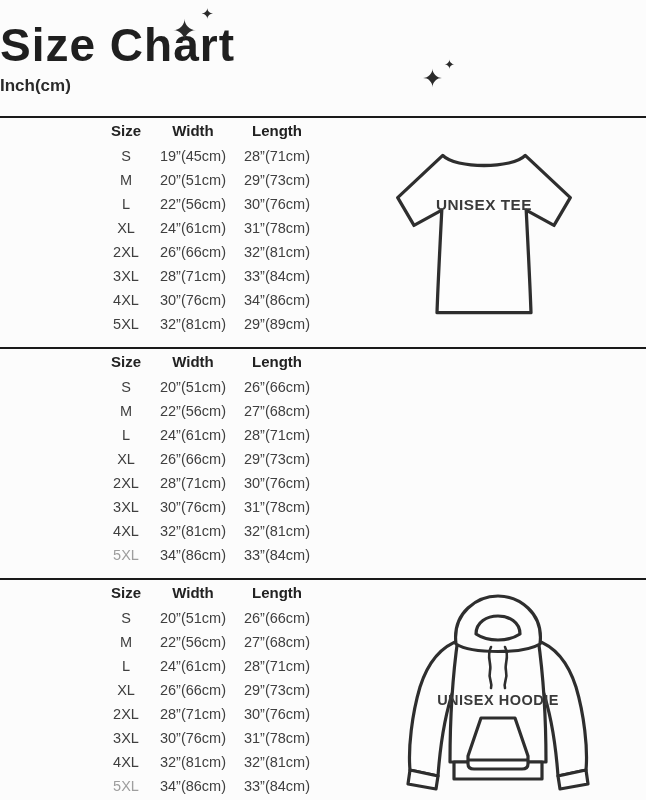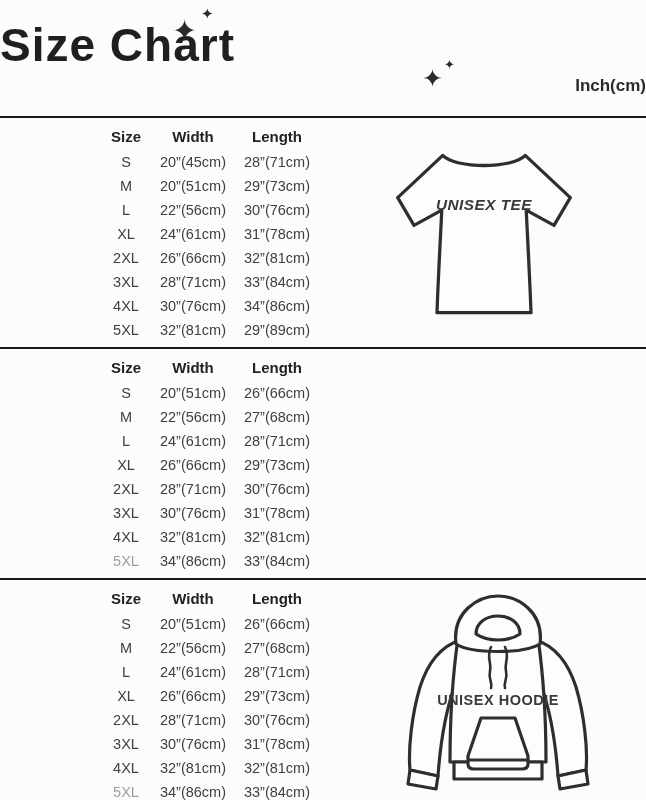--- a/index.html
+++ b/index.html
@@ -10,40 +10,40 @@
   }
 
   
   .header { position:relative; height:116px; border-bottom:2px solid #1a1a1a; }
   .page-title {
     margin:0; padding-top:22px; text-align:left;
     font-size:46px; line-height:1; font-weight:800; letter-spacing:1px;
     color:#1f1f1f; font-family:"Liberation Sans", sans-serif;
   }
   .page-subtitle {
-    margin-top:8px; text-align:right; font-size:17px; font-weight:bold; color:#2a2a2a;
+    margin-top:8px; text-align:left; font-size:17px; font-weight:bold; color:#2a2a2a;
   }
   .sparkle { position:absolute; color:#2b2b2b; line-height:1; }
   .sparkle.s1 { left:172px; top:16px; font-size:30px; }
   .sparkle.s2 { left:201px; top:6px;  font-size:15px; }
   .sparkle.s3 { left:444px; top:58px; font-size:13px; }
   .sparkle.s4 { left:422px; top:66px; font-size:25px; }
 
   
   .size-section { position:relative; height:229px; border-bottom:2px solid #1a1a1a; }
   .size-section:last-child { border-bottom:none; height:231px; }
 
-  .size-table { position:absolute; left:100px; top:6px; width:220px; }
+  .size-table { position:absolute; left:100px; top:0; width:220px; }
   .thead, .trow { display:grid; grid-template-columns:52px 82px 86px; justify-items:center; }
   .thead { line-height:26px; font-size:15px; font-weight:bold; color:#222; }
   .trow  { line-height:24px; font-size:14.5px; color:#3f3f3f; }
   .cell.muted { color:#9e9e9e; }
 
   .garment { position:absolute; }
-  .garment.tee    { left:388px; top:24px;font-style:italic; }
+  .garment.tee    { left:388px; top:24px; }
   .garment.crew   { left:391px; top:18px; }
   .garment.hoodie { left:398px; top:10px; }
   .garment svg { display:block; }
   .garment text {
     font-family:"Liberation Sans", sans-serif; font-weight:bold;
     fill:#3a3a3a; letter-spacing:0.5px;
   }
 </style>
 </head>
 <body>
@@ -62,21 +62,21 @@
   <section class="size-section">
     <div class="size-table">
       <div class="thead">
         <span class="cell">Size</span>
         <span class="cell">Width</span>
         <span class="cell">Length</span>
       </div>
       <div class="tbody">
           <div class="trow">
             <span class="cell">S</span>
-            <span class="cell">20”(45cm)</span>
+            <span class="cell">19”(45cm)</span>
             <span class="cell">28”(71cm)</span>
           </div>
           <div class="trow">
             <span class="cell">M</span>
             <span class="cell">20”(51cm)</span>
             <span class="cell">29”(73cm)</span>
           </div>
           <div class="trow">
             <span class="cell">L</span>
             <span class="cell">22”(56cm)</span>

